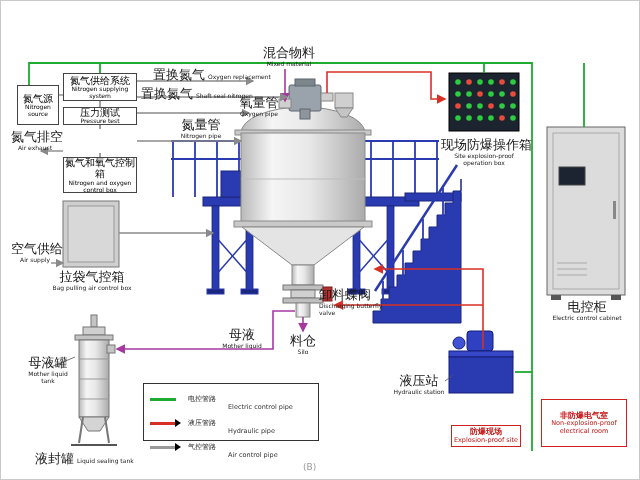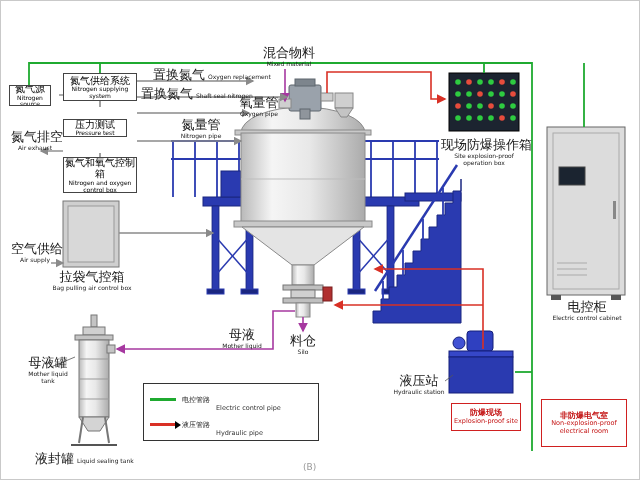--- a/index.html
+++ b/index.html
@@ -10,21 +10,21 @@
   .lbl .zh{font-size:13px;line-height:1.25;white-space:nowrap;}
   .lbl .en{font-size:6px;line-height:1.15;}
   .lbl.inline{display:flex;gap:3px;align-items:baseline;white-space:nowrap;text-align:left;}
   .lbl.inline .en{white-space:nowrap;}
   .eqbox{position:absolute;border:1px solid #444;background:#fff;display:flex;flex-direction:column;
     justify-content:center;align-items:center;text-align:center;box-sizing:border-box;padding:1px;overflow:hidden;}
   .eqbox .zh{font-size:10px;line-height:1.15;}
   .eqbox .en{font-size:6px;line-height:1.1;}
   .legend{position:absolute;left:142px;top:382px;width:176px;height:58px;border:1px solid #333;background:#fff;
     display:flex;flex-direction:column;justify-content:space-around;padding:3px 6px;box-sizing:border-box;}
-  .lrow{display:flex;align-items:center;gap:6px;white-space:nowrap;color:#1a1a1a;}
+  .lrow{display:flex;align-items:center;gap:12px;white-space:nowrap;color:#1a1a1a;}
   .lrow .zh{font-size:7px;}
   .lrow .en{font-size:6.5px;color:#333;margin-top:16px;}
   .sw{width:26px;height:3px;position:relative;flex:0 0 auto;}
   .sw.arrow::after{content:"";position:absolute;right:-5px;top:-2.5px;width:0;height:0;
     border-top:4px solid transparent;border-bottom:4px solid transparent;border-left:6px solid #000;}
   .sw-electric{background:#1faa30;}
   .sw-hydraulic{background:#d93025;}  .sw-hydraulic::after{border-left-color:#d93025;}
   .sw-material{background:#a638a0;}   .sw-material::after{border-left-color:#a638a0;}
   .sw-air{background:#9a9a9a;}        .sw-air::after{border-left-color:#9a9a9a;}
   .zone{position:absolute;border:1.5px solid #d02020;color:#c31212;background:#fff;display:flex;flex-direction:column;
@@ -228,29 +228,29 @@
 
     <g stroke="#444" stroke-width="1">
       <line x1="99" y1="100" x2="99" y2="106"></line>
       <line x1="99" y1="124" x2="99" y2="128"></line>
       <line x1="99" y1="152" x2="99" y2="156"></line>
       <line x1="50" y1="366" x2="74" y2="356" stroke="#555" stroke-width="0.8"></line>
       <line x1="444" y1="380" x2="452" y2="374" stroke="#555" stroke-width="0.8"></line>
     </g>
   </svg>
 
-  <div class="eqbox" style="left:8px;top:84px;width:42px;height:21px">
+  <div class="eqbox" style="left:16px;top:84px;width:42px;height:40px">
     <div class="zh">氮气源</div>
     <div class="en">Nitrogen source</div>
   </div>
   <div class="eqbox" style="left:62px;top:72px;width:74px;height:28px">
     <div class="zh">氮气供给系统</div>
     <div class="en">Nitrogen supplying system</div>
   </div>
-  <div class="eqbox" style="left:62px;top:118px;width:64px;height:18px">
+  <div class="eqbox" style="left:62px;top:106px;width:74px;height:18px">
     <div class="zh">压力测试</div>
     <div class="en">Pressure test</div>
   </div>
   <div class="eqbox" style="left:62px;top:156px;width:74px;height:36px">
     <div class="zh">氮气和氧气控制箱</div>
     <div class="en">Nitrogen and oxygen control box</div>
   </div>
 
   <div class="lbl inline" style="left:152px;top:66px">
     <span class="zh">置换氮气</span>
@@ -276,20 +276,24 @@
     <div class="zh">氮气排空</div>
     <div class="en">Air exhaust</div>
   </div>
   <div class="lbl" style="left:10px;top:240px;width:48px">
     <div class="zh">空气供给</div>
     <div class="en">Air supply</div>
   </div>
   <div class="lbl" style="left:46px;top:268px;width:90px">
     <div class="zh">拉袋气控箱</div>
     <div class="en">Bag pulling air control box</div>
+  </div>
+  <div class="lbl" style="left:318px;top:286px;width:72px;text-align:left">
+    <div class="zh">卸料蝶阀</div>
+    <div class="en">Discharging butterfly valve</div>
   </div>
   <div class="lbl" style="left:282px;top:332px;width:40px">
     <div class="zh">料仓</div>
     <div class="en">Silo</div>
   </div>
   <div class="lbl" style="left:218px;top:326px;width:46px">
     <div class="zh">母液</div>
     <div class="en">Mother liquid</div>
   </div>
   <div class="lbl" style="left:23px;top:354px;width:48px">
@@ -317,23 +321,28 @@
     <div class="lrow">
       <span class="sw sw-electric"></span>
       <span class="zh">电控管路</span>
       <span class="en">Electric control pipe</span>
     </div>
     <div class="lrow">
       <span class="sw arrow sw-hydraulic"></span>
       <span class="zh">液压管路</span>
       <span class="en">Hydraulic pipe</span>
     </div>
-  </div>
-
-  <div class="zone" style="left:450px;top:402px;width:70px;height:28px">
+    <div class="lrow">
+      <span class="sw arrow sw-air"></span>
+      <span class="zh">气控管路</span>
+      <span class="en">Air control pipe</span>
+    </div>
+  </div>
+
+  <div class="zone" style="left:450px;top:424px;width:70px;height:22px">
     <div class="zh">防爆现场</div>
     <div class="en">Explosion-proof site</div>
   </div>
   <div class="zone" style="left:540px;top:398px;width:86px;height:48px">
     <div class="zh">非防爆电气室</div>
     <div class="en">Non-explosion-proof electrical room</div>
   </div>
 
   <div class="watermark">(B)</div>
 </div>

